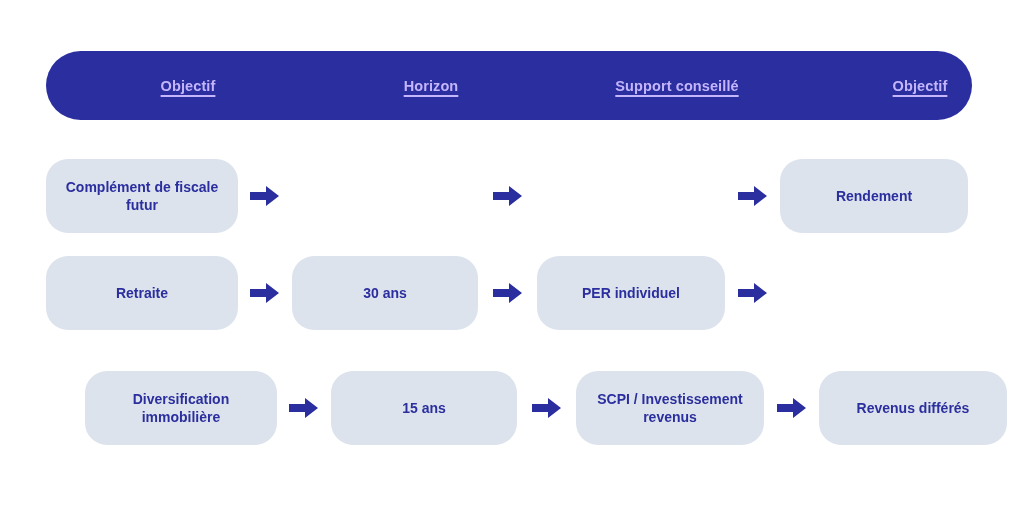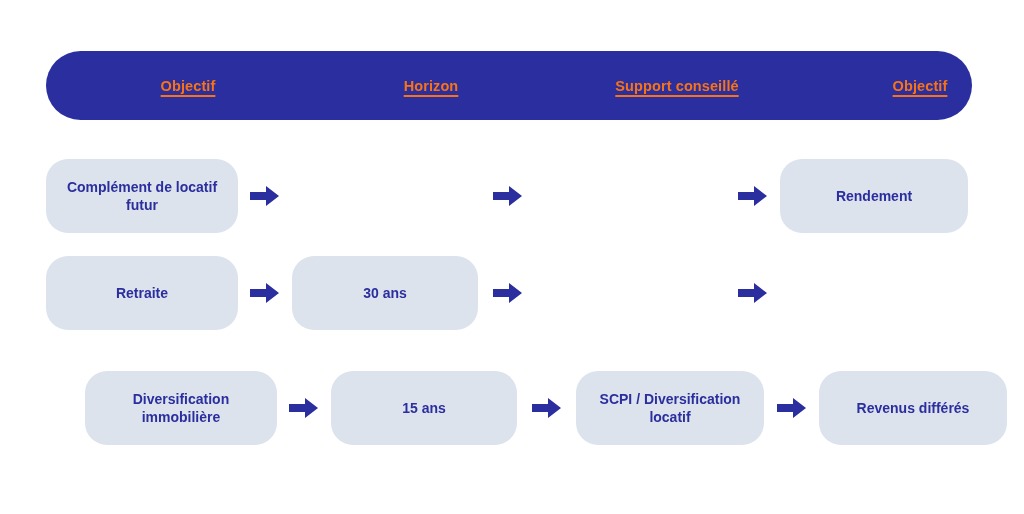--- a/index.html
+++ b/index.html
@@ -33,21 +33,21 @@
     align-items: center;
   }
   .header-cell {
     display: flex;
     align-items: center;
     justify-content: center;
     height: 100%;
     box-sizing: border-box;
   }
   .header-label {
-    color: #f97316;
+    color: #c4b5fd;
     font-size: 14.5px;
     font-weight: bold;
     letter-spacing: 0.1px;
     text-decoration: underline;
     text-underline-offset: 4px;
     text-decoration-thickness: 1.6px;
     white-space: nowrap;
   }
 
   
@@ -117,21 +117,21 @@
     <div class="header-cell col-3" style="top:0;">
       <span class="header-label">Support conseillé</span>
     </div>
     <div class="header-cell col-4" style="top:0;">
       <span class="header-label">Objectif</span>
     </div>
   </div>
 
   <div class="row row-0">
     <div class="card col-1">
-      <span class="card-label">Complément de locatif futur</span>
+      <span class="card-label">Complément de fiscale futur</span>
     </div>
     <div class="arrow-cell gap-1">
       <svg class="arrow-icon" viewBox="0 0 30 26" xmlns="http://www.w3.org/2000/svg" aria-hidden="true">
         <path d="M0 9 H16 V3 L29 13 L16 23 V17 H0 Z" fill="#2A2E9E"></path>
       </svg>
     </div>
     <div class="arrow-cell gap-2">
       <svg class="arrow-icon" viewBox="0 0 30 26" xmlns="http://www.w3.org/2000/svg" aria-hidden="true">
         <path d="M0 9 H16 V3 L29 13 L16 23 V17 H0 Z" fill="#2A2E9E"></path>
       </svg>
@@ -156,20 +156,23 @@
       </svg>
     </div>
     <div class="card col-2">
       <span class="card-label">30 ans</span>
     </div>
     <div class="arrow-cell gap-2">
       <svg class="arrow-icon" viewBox="0 0 30 26" xmlns="http://www.w3.org/2000/svg" aria-hidden="true">
         <path d="M0 9 H16 V3 L29 13 L16 23 V17 H0 Z" fill="#2A2E9E"></path>
       </svg>
     </div>
+    <div class="card col-3">
+      <span class="card-label">PER individuel</span>
+    </div>
     <div class="arrow-cell gap-3">
       <svg class="arrow-icon" viewBox="0 0 30 26" xmlns="http://www.w3.org/2000/svg" aria-hidden="true">
         <path d="M0 9 H16 V3 L29 13 L16 23 V17 H0 Z" fill="#2A2E9E"></path>
       </svg>
     </div>
   </div>
 
   <div class="row row-2">
     <div class="card col-1">
       <span class="card-label">Diversification immobilière</span>
@@ -181,21 +184,21 @@
     </div>
     <div class="card col-2">
       <span class="card-label">15 ans</span>
     </div>
     <div class="arrow-cell gap-2">
       <svg class="arrow-icon" viewBox="0 0 30 26" xmlns="http://www.w3.org/2000/svg" aria-hidden="true">
         <path d="M0 9 H16 V3 L29 13 L16 23 V17 H0 Z" fill="#2A2E9E"></path>
       </svg>
     </div>
     <div class="card col-3">
-      <span class="card-label">SCPI / Diversification locatif</span>
+      <span class="card-label">SCPI / Investissement revenus</span>
     </div>
     <div class="arrow-cell gap-3">
       <svg class="arrow-icon" viewBox="0 0 30 26" xmlns="http://www.w3.org/2000/svg" aria-hidden="true">
         <path d="M0 9 H16 V3 L29 13 L16 23 V17 H0 Z" fill="#2A2E9E"></path>
       </svg>
     </div>
     <div class="card col-4">
       <span class="card-label">Revenus différés</span>
     </div>
   </div>

